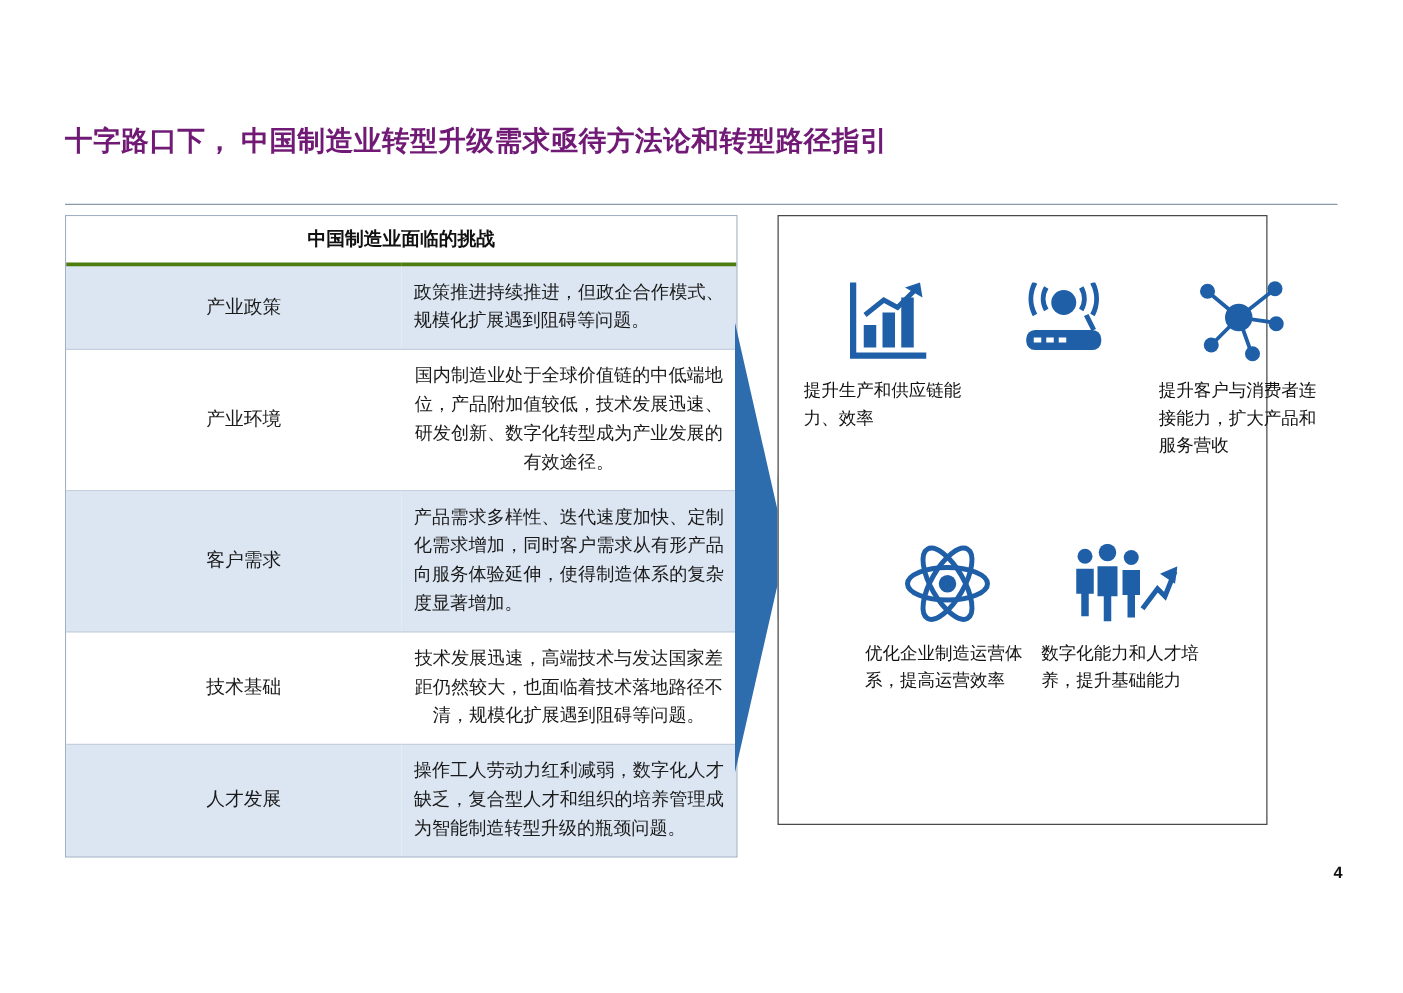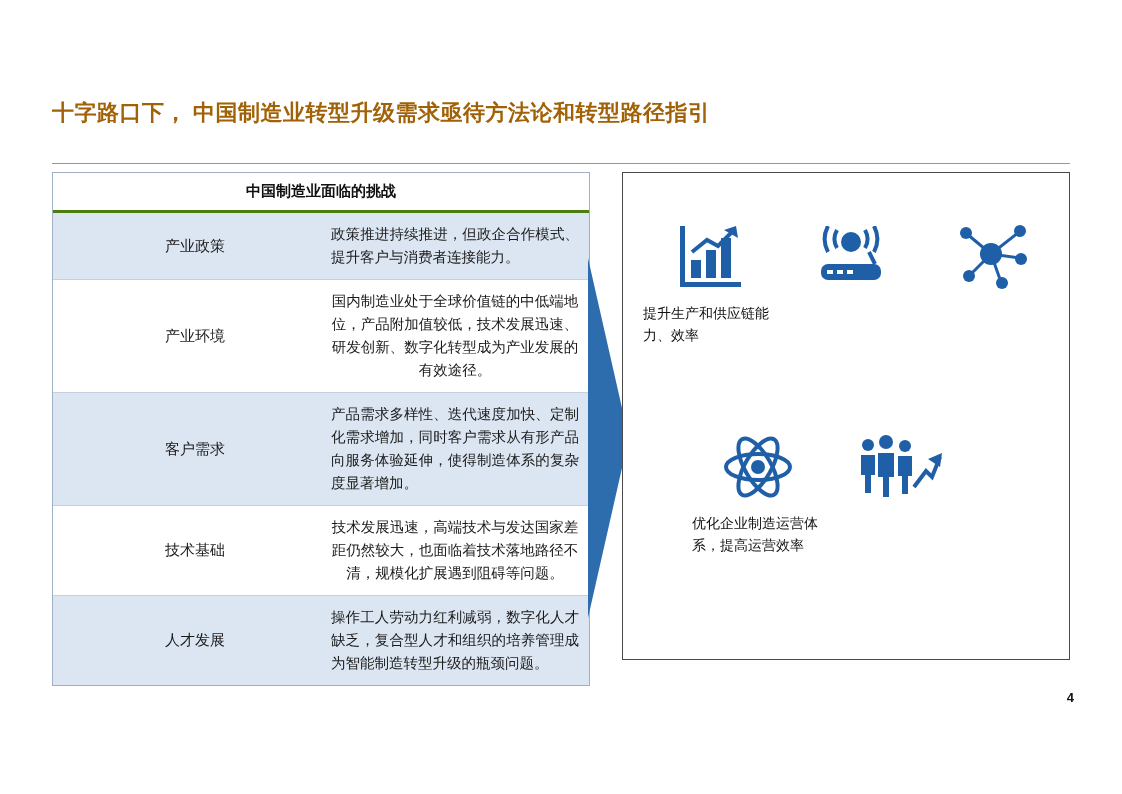--- a/index.html
+++ b/index.html
@@ -26,21 +26,21 @@
   
   .title {
     position: absolute;
     left: 52px;
     top: 96px;
     width: 760px;
     font-size: 22px;
     font-weight: bold;
     line-height: 34px;
     letter-spacing: 0.5px;
-    color: #a16207;
+    color: #701a75;
   }
   .title-rule {
     position: absolute;
     left: 52px;
     top: 163px;
     width: 1018px;
     height: 1px;
     background: #8a9aad;
   }
 
@@ -84,21 +84,21 @@
   }
   .tbl tr.shade td { background: #dce6f2; }
   .tbl tr.plain td { background: #ffffff; text-align: center; }
   .tbl td.body { text-align: justify; text-justify: inter-ideograph; }
 
   
   .panel {
     position: absolute;
     left: 622px;
     top: 172px;
-    width: 448px;
+    width: 392px;
     height: 488px;
     border: 1px solid #4a4a4a;
     box-sizing: border-box;
     background: #ffffff;
   }
   .cell {
     position: absolute;
     width: 132px;
   }
   .cell .ico {
@@ -150,21 +150,21 @@
   <div class="table-wrap">
     <table class="tbl">
       <thead>
         <tr>
           <th class="head" colspan="2">中国制造业面临的挑战</th>
         </tr>
       </thead>
       <tbody id="tbody">
         <tr class="shade">
           <td class="label">产业政策</td>
-          <td class="body">政策推进持续推进，但政企合作模式、提升客户与消费者连接能力。</td>
+          <td class="body">政策推进持续推进，但政企合作模式、规模化扩展遇到阻碍等问题。</td>
         </tr>
         <tr class="plain">
           <td class="label">产业环境</td>
           <td class="body">国内制造业处于全球价值链的中低端地位，产品附加值较低，技术发展迅速、研发创新、数字化转型成为产业发展的有效途径。</td>
         </tr>
         <tr class="shade">
           <td class="label">客户需求</td>
           <td class="body">产品需求多样性、迭代速度加快、定制化需求增加，同时客户需求从有形产品向服务体验延伸，使得制造体系的复杂度显著增加。</td>
         </tr>
         <tr class="plain">
@@ -222,20 +222,21 @@
         <svg width="72" height="66" viewBox="0 0 72 66" xmlns="http://www.w3.org/2000/svg">
           <path d="M34 30 L10 10 M34 30 L62 8 M34 30 L62 34 M34 30 L14 50 M34 30 L44 58" stroke="#1f5fa8" stroke-width="3"></path>
           <circle cx="34" cy="30" r="11" fill="#1f5fa8"></circle>
           <circle cx="9" cy="9" r="6" fill="#1f5fa8"></circle>
           <circle cx="63" cy="7" r="6" fill="#1f5fa8"></circle>
           <circle cx="64" cy="35" r="6" fill="#1f5fa8"></circle>
           <circle cx="12" cy="52" r="6" fill="#1f5fa8"></circle>
           <circle cx="45" cy="59" r="6" fill="#1f5fa8"></circle>
         </svg>
       </div>
+      <div class="cap">提升客户与消费者连接能力，扩大产品和服务营收</div>
     </div>
 
     <div class="cell c4">
       <div class="ico">
         <svg width="70" height="68" viewBox="0 0 70 68" xmlns="http://www.w3.org/2000/svg">
           <g stroke="#1f5fa8" stroke-width="4" fill="none">
             <ellipse cx="35" cy="34" rx="32" ry="13"></ellipse>
             <ellipse cx="35" cy="34" rx="32" ry="13" transform="rotate(60 35 34)"></ellipse>
             <ellipse cx="35" cy="34" rx="32" ry="13" transform="rotate(120 35 34)"></ellipse>
           </g>
@@ -251,19 +252,20 @@
           <circle cx="12" cy="10" r="6" fill="#1f5fa8"></circle>
           <path d="M5 20 h14 v20 h-4 v18 h-6 v-18 h-4 z" fill="#1f5fa8"></path>
           <circle cx="30" cy="7" r="7" fill="#1f5fa8"></circle>
           <path d="M22 18 h16 v24 h-5 v20 h-6 v-20 h-5 z" fill="#1f5fa8"></path>
           <circle cx="49" cy="11" r="6" fill="#1f5fa8"></circle>
           <path d="M42 21 h14 v20 h-4 v18 h-6 v-18 h-4 z" fill="#1f5fa8"></path>
           <path d="M58 52 L70 36 L76 42 L84 22" stroke="#1f5fa8" stroke-width="4" fill="none"></path>
           <polygon points="86,18 84,32 72,24" fill="#1f5fa8"></polygon>
         </svg>
       </div>
+      <div class="cap">数字化能力和人才培养，提升基础能力</div>
     </div>
 
   </div>
 
   <div class="pageno">4</div>
 
 </div>
 
 </body></html>

